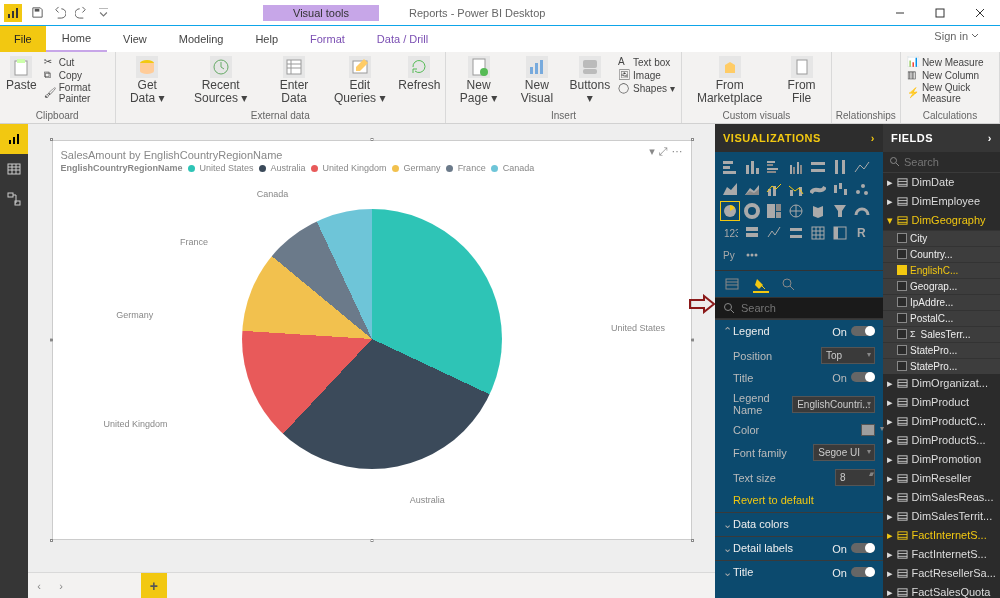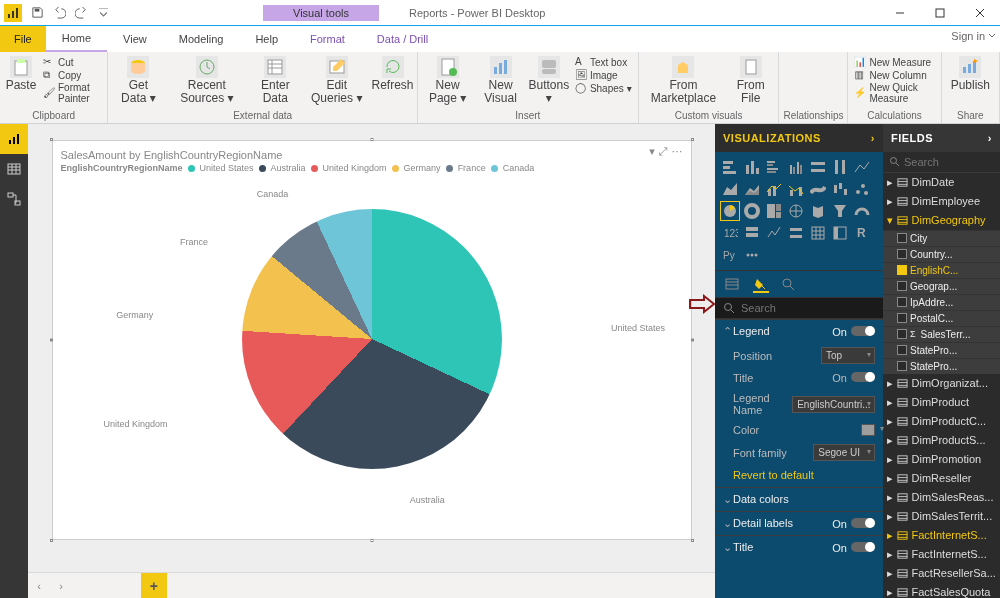--- a/index.html
+++ b/index.html
@@ -8,21 +8,21 @@
 
 .title-bar { height: 26px; display: flex; align-items: center; background: #fff; font-size: 11px; border-bottom: 1px solid #0ea5e9; }
 .pbi-badge { width: 18px; height: 18px; background: #f2c811; margin: 0 3px 0 4px; display:flex;align-items:center;justify-content:center; }
 .pbi-badge svg { width: 12px; height: 12px; }
 .qat { display: flex; gap: 2px; margin-left: 2px; }
 .qat-btn { width: 20px; height: 20px; display:flex;align-items:center;justify-content:center; }
 .tools-ctx { margin-left: 150px; background:#c7a6e8;padding:2px 30px;font-size:11px;color:#333; }
 .title-text { margin-left: 30px; color:#666; }
 .win-btns { margin-left:auto; display:flex; }
 .win-btn { width:40px;height:26px;display:flex;align-items:center;justify-content:center; }
-.signin-row { position:absolute; top:30px; right:4px; font-size:11px; color:#666;display:flex;align-items:center;gap:3px; }
+.signin-row { position:absolute; top:30px; right:21px; font-size:11px; color:#666;display:flex;align-items:center;gap:3px; }
 
 
 .ribbon-tabs { height:26px;display:flex;align-items:stretch;font-size:11px;background:#fff; }
 .file-tab { background:#f2c811;color:#222;padding:0 14px;display:flex;align-items:center;font-weight:400; }
 .tab { padding:0 16px;display:flex;align-items:center;color:#444; }
 .tab.active { border-bottom:2px solid #c7a6e8; }
 .tab.ctx { color:#7b4fb3; }
 
 
 .ribbon { height:72px;background:#f3f2f1;border-bottom:1px solid #d1d1d1;display:flex;font-size:10px;color:#444; }
@@ -343,36 +343,20 @@
             <span>New Column</span>
           </div>
         <div class="rbtn-sm">
             <span class="ico">⚡</span>
             <span>New Quick Measure</span>
           </div>
       </div>
     </div>
     <div class="rgroup-label">Calculations</div>
   </div>
-  <div class="rgroup">
-    <div class="rgroup-body">
-      <div class="rbtn-lg">
-          <div class="ico">
-            <svg width="20" height="20">
-              <rect x="3" y="10" width="3" height="6" fill="#7ad"></rect>
-              <rect x="8" y="7" width="3" height="9" fill="#7ad"></rect>
-              <rect x="13" y="4" width="3" height="12" fill="#7ad"></rect>
-              <path d="M14 2l4 2-4 2" fill="#f90"></path>
-            </svg>
-          </div>
-          <div class="lbl">Publish</div>
-        </div>
-    </div>
-    <div class="rgroup-label">Share</div>
-  </div>
 </div>
 
 <div class="left-rail">
   <div class="rail-btn active">
       <svg width="14" height="14" viewBox="0 0 14 14">
         <rect x="2" y="8" width="2" height="4"></rect>
         <rect x="6" y="5" width="2" height="7"></rect>
         <rect x="10" y="2" width="2" height="10"></rect>
       </svg>
     </div>
@@ -682,20 +666,24 @@
           <div class="dd" style="min-width:62px">EnglishCountri...</div>
         </div>
       <div class="prop-sub">
           <span>Color</span>
           <div class="col-sw"></div>
         </div>
       <div class="prop-sub">
           <span>Font family</span>
           <div class="dd">Segoe UI</div>
         </div>
+      <div class="prop-sub">
+          <span>Text size</span>
+          <div class="spin">8</div>
+        </div>
       <div class="revert">Revert to default</div>
     </div>
     <div class="prop-section">
         <div class="prop-row header">
           <span><span class="caret">⌄</span><span>Data colors</span></span>
         </div>
       </div>
     <div class="prop-section">
         <div class="prop-row header">
           <span><span class="caret">⌄</span><span>Detail labels</span></span>

